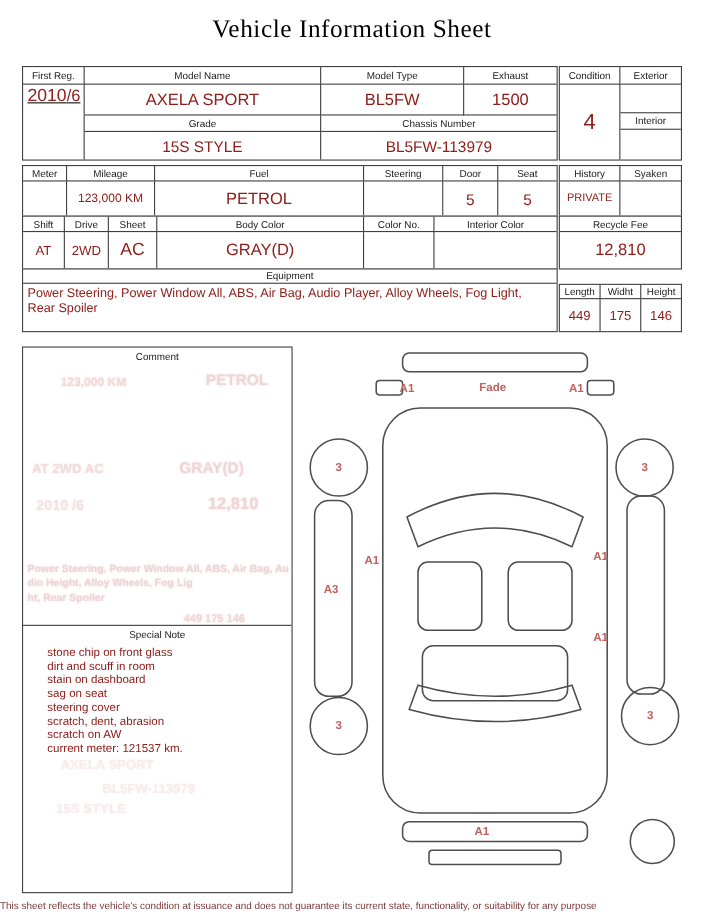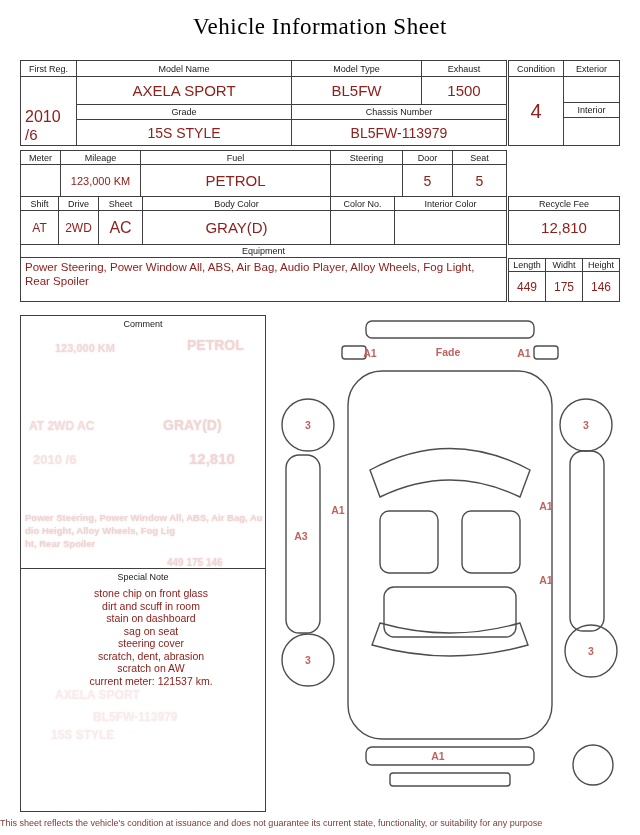--- a/index.html
+++ b/index.html
@@ -8,32 +8,32 @@
   .title { position:absolute; top:14px; left:0; width:100%; text-align:center;
            font-family:"Liberation Serif", serif; font-size:23px; letter-spacing:0.5px; color:#000; }
   .block { position:absolute; border:1.3px solid #3f3f3f; box-sizing:border-box;
            display:grid; background:#fff; }
   .cell { display:flex; align-items:center; justify-content:center;
           box-sizing:border-box; overflow:hidden; }
   .lbl { font-size:9px; color:#1a1a1a; }
   .val { color:#8e201c; }
   .br { border-right:1px solid #3f3f3f; }
   .bb { border-bottom:1px solid #3f3f3f; }
-  .leftcol { flex-direction:column; align-items:flex-start; justify-content:flex-end; padding:2px 4px; }
+  .leftcol { flex-direction:row; align-items:flex-start; justify-content:flex-start; padding:2px 4px;text-decoration:underline; }
   .equip-text { display:block; padding:2px 4px; font-size:11.5px; line-height:14px;
                 color:#8e201c; text-align:left; }
   .comment-box { position:absolute; left:20px; top:315px; width:246px; height:497px;
                  border:1.3px solid #3f3f3f; box-sizing:border-box; background:#fff; }
   .section-label { position:absolute; left:0; width:100%; text-align:center;
                    font-size:9px; color:#1a1a1a; }
   .special-note-section { position:absolute; left:0; right:0; top:252px;
                           border-top:1px solid #3f3f3f; }
   .special-note-header { text-align:center; font-size:9px; padding:3px 0 2px 0; color:#1a1a1a; }
   .notes { padding:3px 6px; }
-  .note-line { font-size:10.5px; line-height:12.5px; color:#8e201c; text-align:center;margin-left:16px; }
+  .note-line { font-size:10.5px; line-height:12.5px; color:#8e201c; text-align:left;margin-left:16px; }
   .ghost { position:absolute; color:#d08282; white-space:nowrap;
            text-shadow:0 0 2px currentColor; font-weight:bold; }
   .diagram { position:absolute; left:268px; top:315px; width:368px; height:500px; }
   .marker { position:absolute; transform:translate(-50%,-50%); color:#c2625e;
             font-size:10.5px; font-weight:700; white-space:nowrap; }
   .footer { position:absolute; top:818px; left:0; width:100%; 
             font-size:9px; color:#7b3a3a; }
 </style>
 </head>
 <body>
@@ -83,20 +83,27 @@
     <div class="cell lbl br bb" style="grid-area:1/5">Door</div>
     <div class="cell lbl bb" style="grid-area:1/6">Seat</div>
     <div class="cell br" style="grid-area:2/1"></div>
     <div class="cell val br" style="grid-area:2/2;font-size:11px">123,000 KM</div>
     <div class="cell val br" style="grid-area:2/3;font-size:15px">PETROL</div>
     <div class="cell br" style="grid-area:2/4"></div>
     <div class="cell val br" style="grid-area:2/5;font-size:14px">5</div>
     <div class="cell val" style="grid-area:2/6;font-size:14px">5</div>
   </div>
 
+  <div class="block" style="left:508px;top:150px;width:112px;height:47px;
+              grid-template-columns:55px 1fr;grid-template-rows:14px 1fr;">
+    <div class="cell lbl br bb" style="grid-area:1/1">History</div>
+    <div class="cell lbl bb" style="grid-area:1/2">Syaken</div>
+    <div class="cell val br" style="grid-area:2/1;font-size:10px">PRIVATE</div>
+    <div class="cell" style="grid-area:2/2"></div>
+  </div>
 
   <div class="block" style="left:20px;top:196px;width:487px;height:49px;
               grid-template-columns:38px 40px 44px 188px 64px 1fr;
               grid-template-rows:14px 1fr;">
     <div class="cell lbl br bb" style="grid-area:1/1">Shift</div>
     <div class="cell lbl br bb" style="grid-area:1/2">Drive</div>
     <div class="cell lbl br bb" style="grid-area:1/3">Sheet</div>
     <div class="cell lbl br bb" style="grid-area:1/4">Body Color</div>
     <div class="cell lbl br bb" style="grid-area:1/5">Color No.</div>
     <div class="cell lbl bb" style="grid-area:1/6">Interior Color</div>

